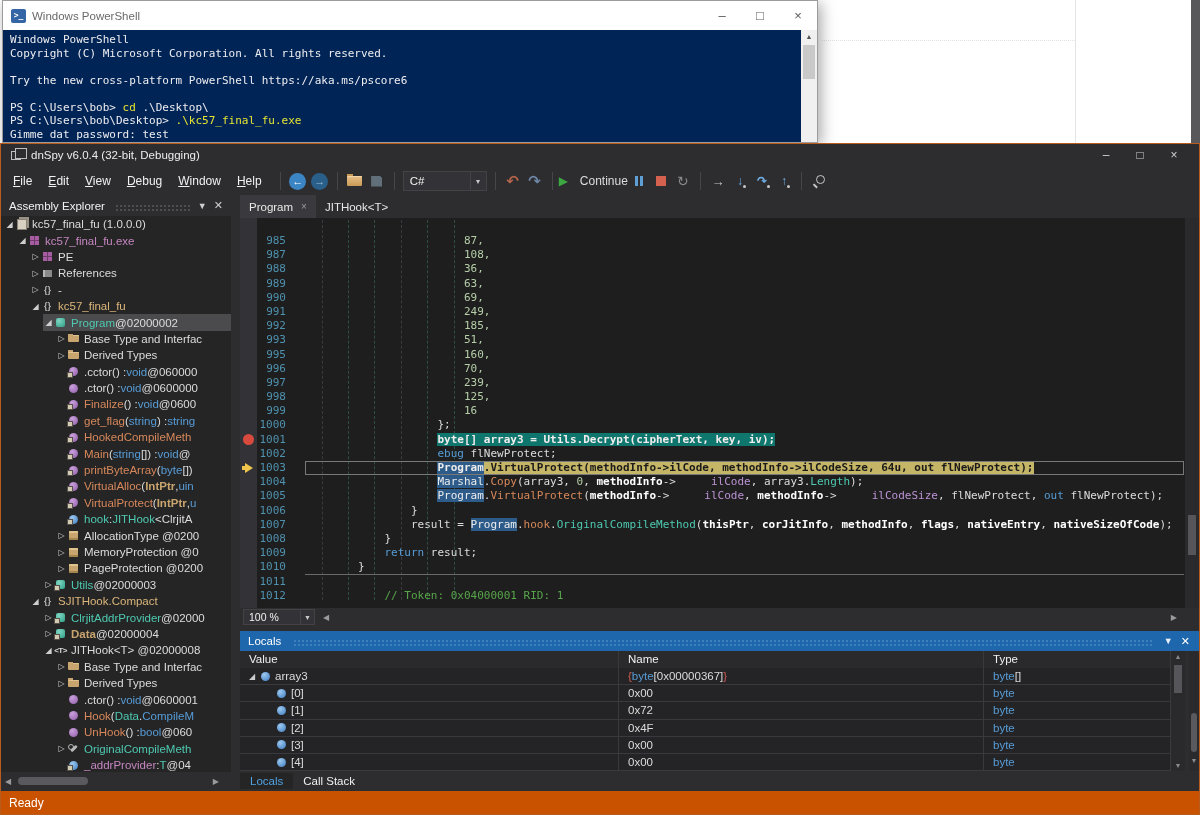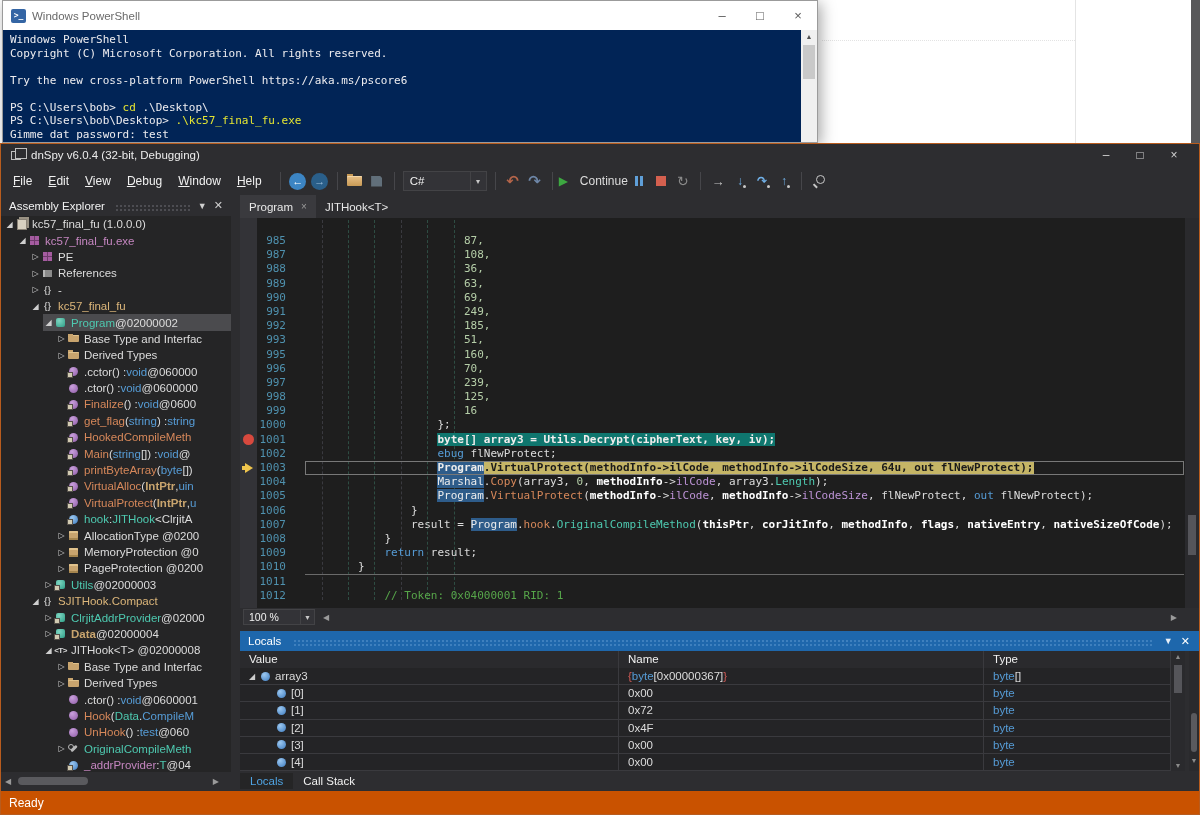--- a/index.html
+++ b/index.html
@@ -124,21 +124,21 @@
   .num-cell { width:34px; flex:none; text-align:right; color:#4F91AE; padding-right:5px; }
   .code-cell { padding-left:14px; }
   .bp-dot { width:11px; height:11px; border-radius:50%; background:#D8493E; }
   .cur-arrow { width:0; height:0; border-left:8px solid #EFC54D; border-top:5px solid transparent; border-bottom:5px solid transparent; position:relative; }
   .cur-arrow::before { content:''; position:absolute; left:-11px; top:-2px; width:4px; height:4px; background:#EFC54D; }
   .code-row.curline::after { content:''; position:absolute; left:65px; right:15px; top:0; bottom:0; border:1px solid #787878; pointer-events:none; }
   .code-row.sepline::after { content:''; position:absolute; left:65px; right:15px; bottom:0; border-bottom:1px solid #6A6A6A; }
   .stmt-bp { background:#0f766e; }
   .stmt-cur { background:#C5B566; color:#1A1A1A; font-weight:600; }
   .tk-d { color:#DCDCDC; } .tk-k { color:#569CD6; } .tk-t { color:#4EC9B0; } .tk-m { color:#D7885A; }
-  .tk-n { color:#B5CEA8; } .tk-p { color:#FFFFFF; font-weight:bold; } .tk-f { color:#BD93D6; }
+  .tk-n { color:#B5CEA8; } .tk-p { color:#FFFFFF; font-weight:bold; } .tk-f { color:#BD93D6;margin-left:35px; }
   .tk-c { color:#57A64A; } .tk-bpx { color:#F2EDED; font-weight:600; } .tk-cx { }
   .tk-pu { color:#C586C0; } .tk-ns { color:#DCB67A; } .tk-tn { color:#C8A46E;font-weight:bold; }
   .tk-hl { background:#2E5C8A; color:#ECECEC; }
   .tk-r { color:#CF5B56; }
   .ed-vscroll { position:absolute; right:0; top:0; width:14px; height:100%; background:#2A2A2D; }
   .ed-vscroll .thumb { position:absolute; top:297px; left:3px; width:8px; height:40px; background:#55555A; }
 
   
   .zoombar { position:absolute; left:239px; top:464px; width:959px; height:18px; background:#2D2D30; display:flex; align-items:center; }
   .zoom-combo { width:58px; height:16px; background:#333337; border:1px solid #434346; font-size:10.5px; display:flex; align-items:center; padding-left:5px; margin-left:3px; }
@@ -572,21 +572,21 @@
           <span class="tk-k">CompileM</span>
         </span>
       </div>
       <div class="tree-row">
         <span class="tree-sp" style="width: 55px;"></span>
         <span class="tree-in">
           <span class="exp"></span>
           <span class="ic ic-method"></span>
           <span class="tk-m">UnHook</span>
           <span class="tk-d">() : </span>
-          <span class="tk-k">test</span>
+          <span class="tk-k">bool</span>
           <span class="tk-d"> @060</span>
         </span>
       </div>
       <div class="tree-row">
         <span class="tree-sp" style="width: 55px;"></span>
         <span class="tree-in">
           <span class="exp">▷</span>
           <span class="ic ic-wrench"></span>
           <span class="tk-t">OriginalCompileMeth</span>
         </span>

